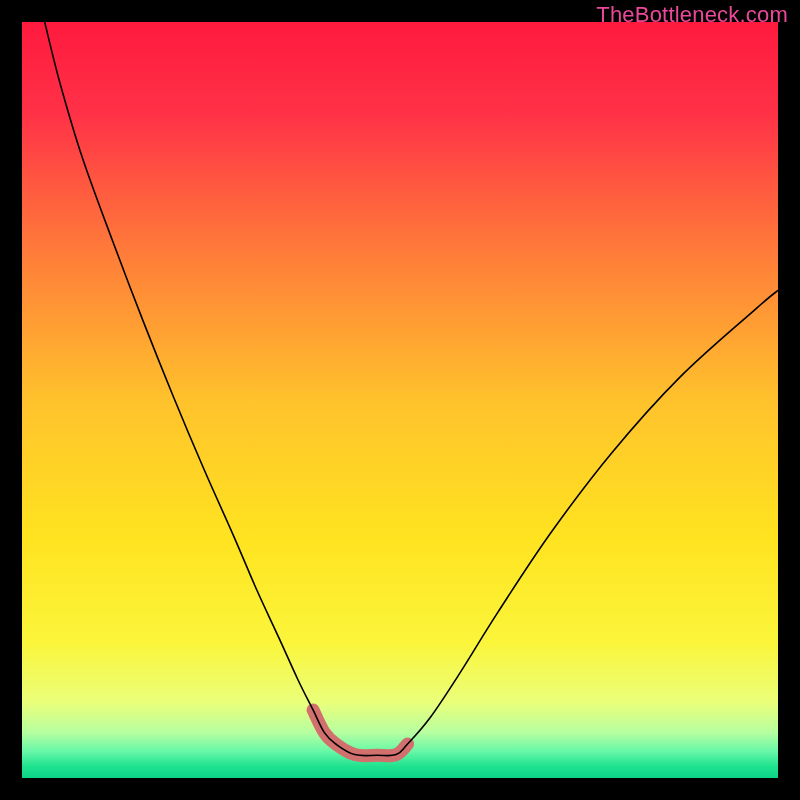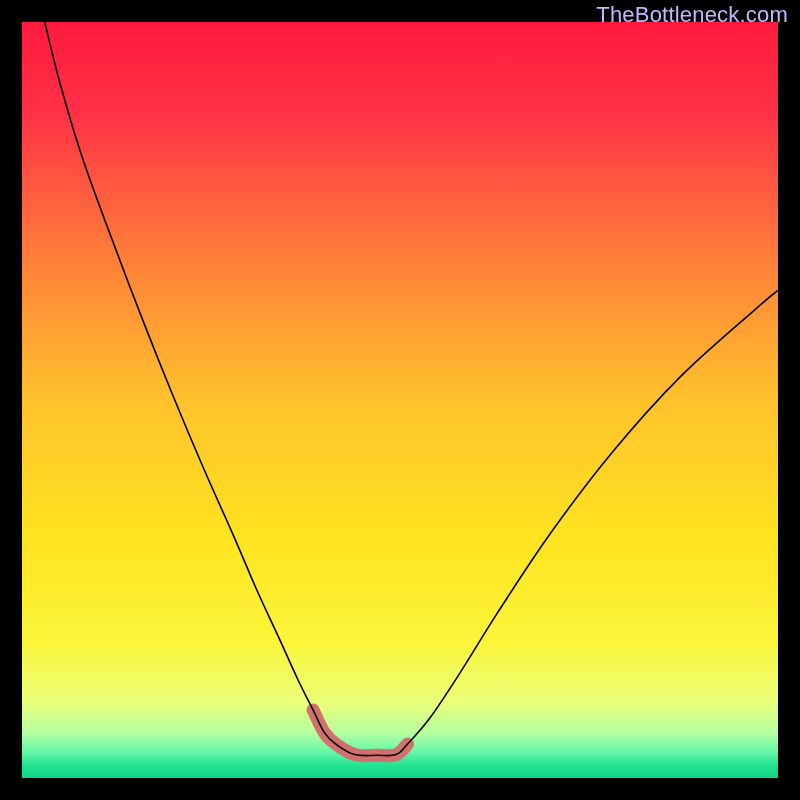--- a/index.html
+++ b/index.html
@@ -24,21 +24,21 @@
     left: 22px;
     top: 22px;
     width: 756px;
     height: 756px;
     
   }
   .watermark {
     position: absolute;
     top: 2px;
     right: 12px;
-    color: #c4b5fd;
+    color: #ec4899;
     font-size: 22px;
     letter-spacing: 0.2px;
     font-weight: 500;
     user-select: none;
   }
   svg.curves {
     position: absolute;
     left: 0;
     top: 0;
     width: 756px;

